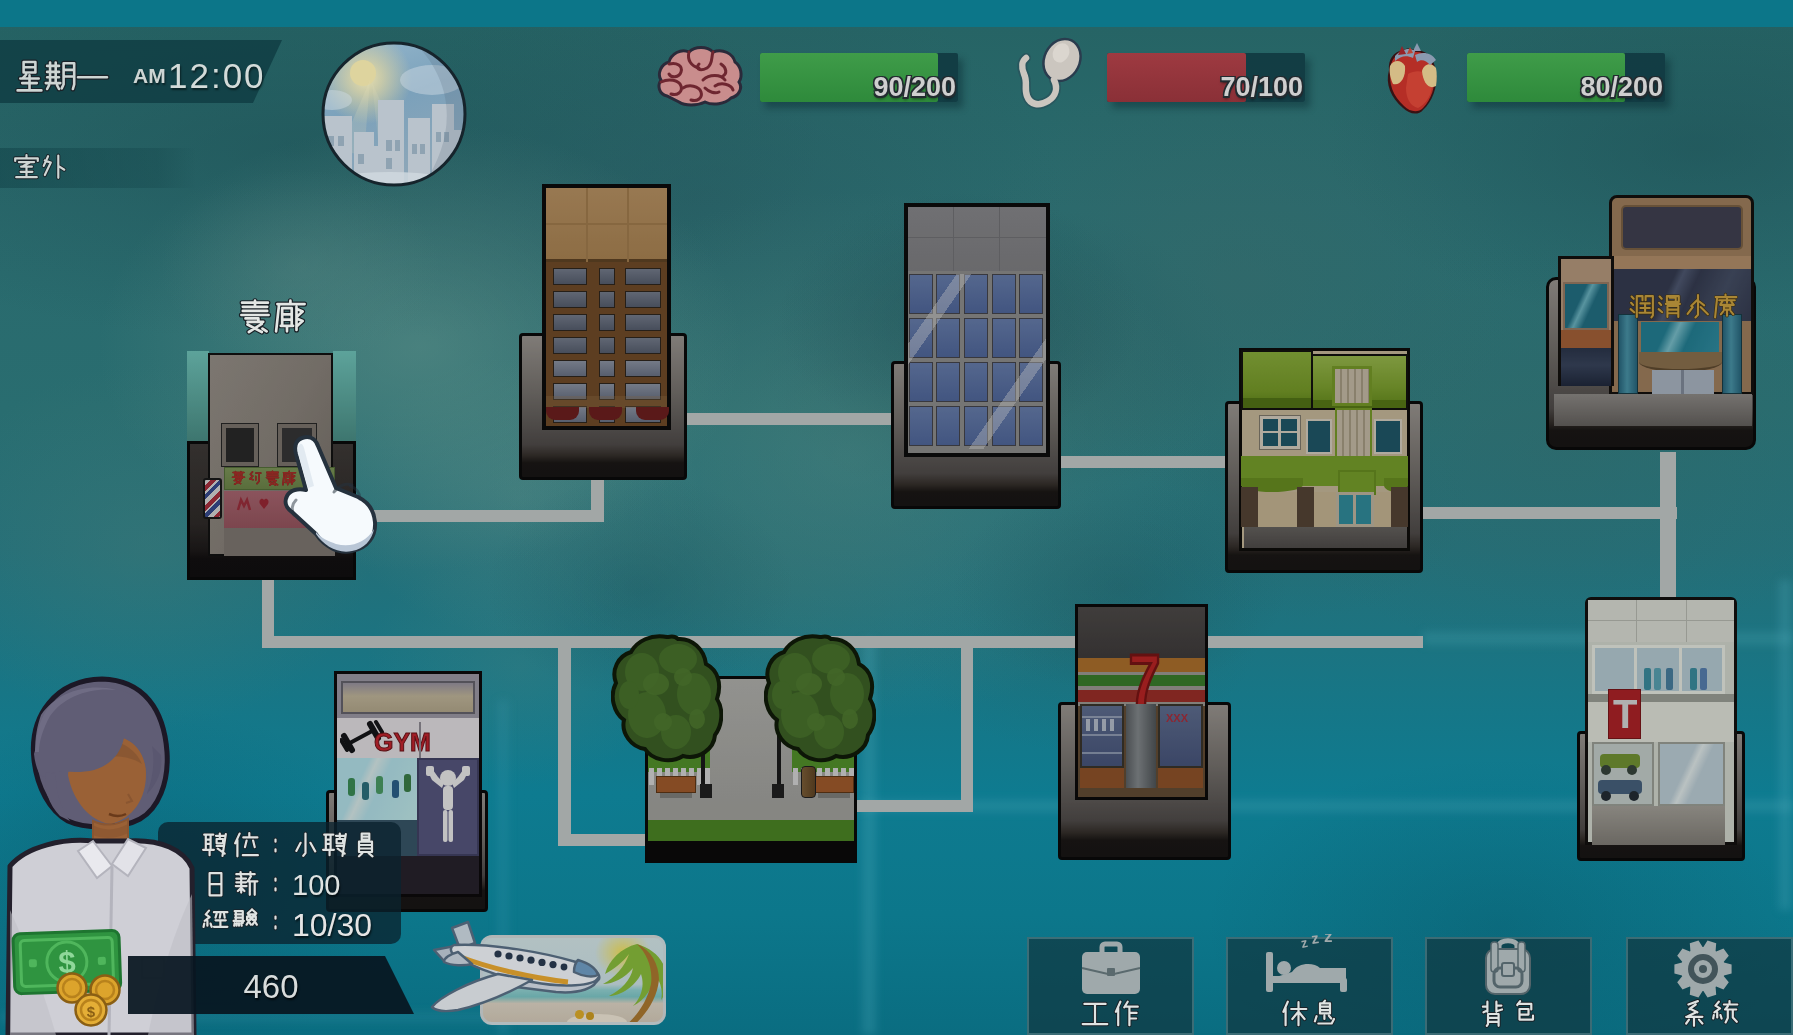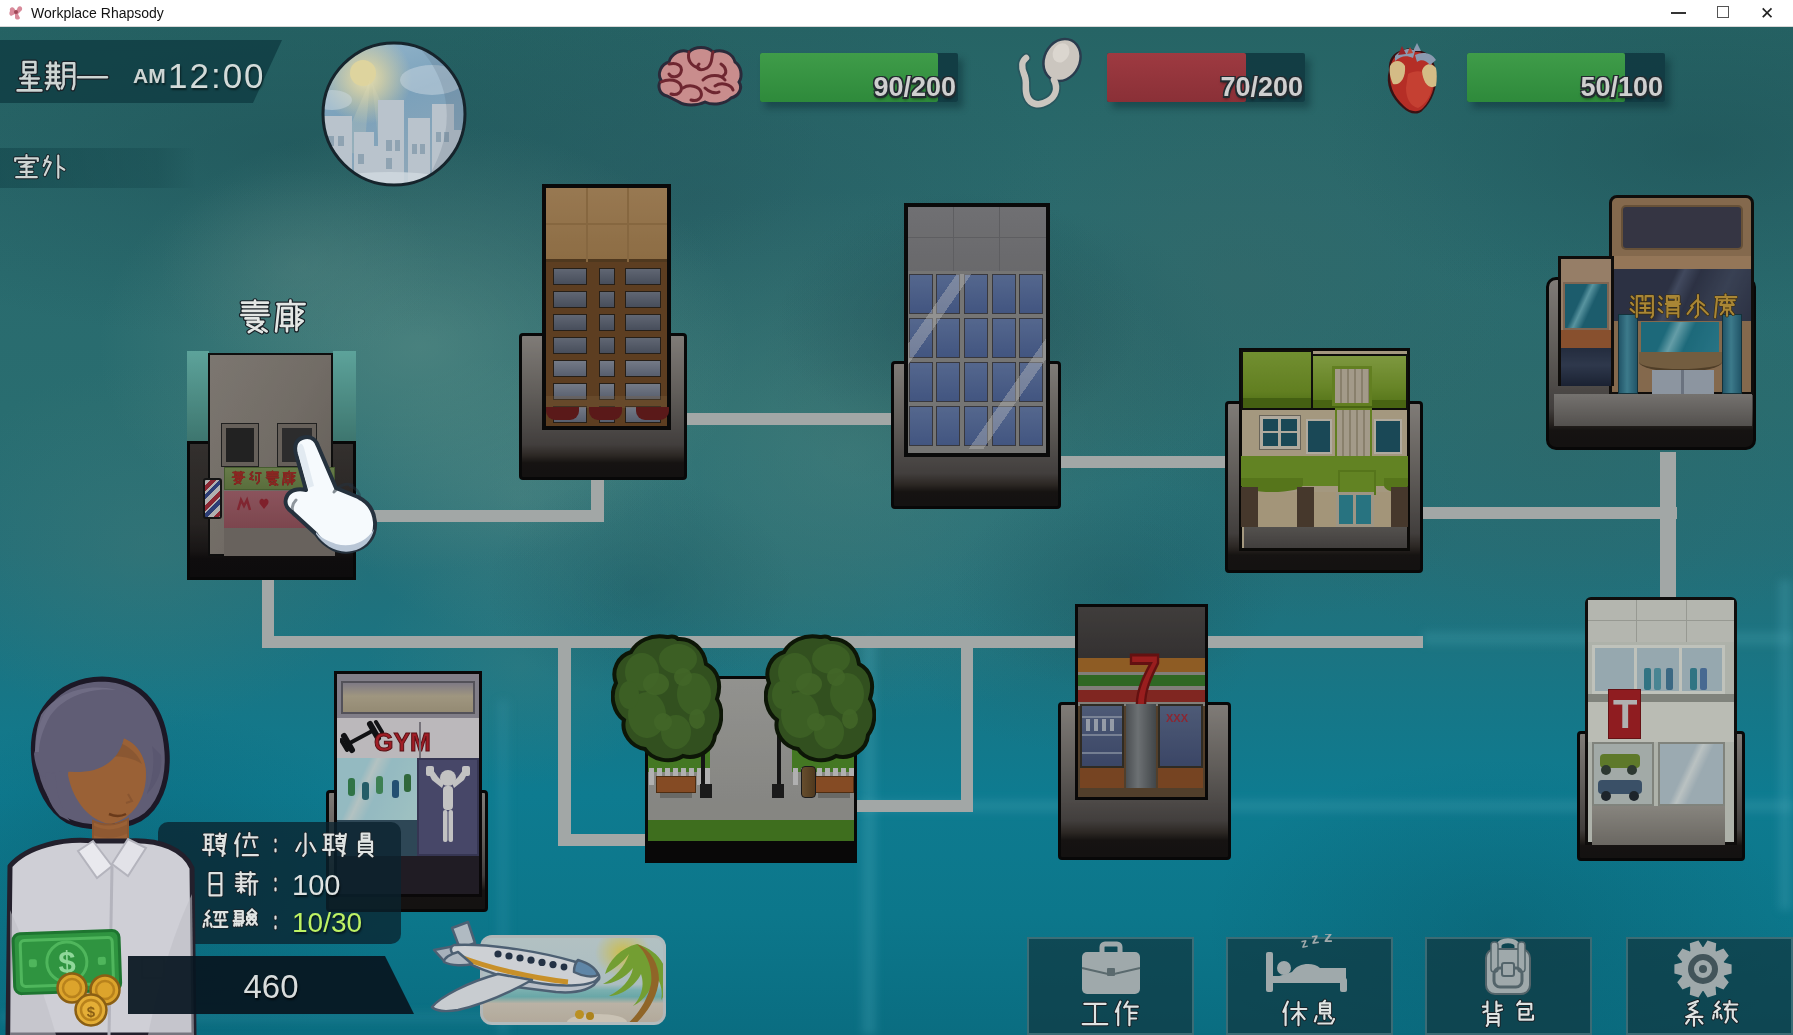--- a/index.html
+++ b/index.html
@@ -394,24 +394,24 @@
 <ellipse cx="70" cy="146" rx="72" ry="14" fill="#cfd8de" opacity="0.85"></ellipse>
 <path d="M148,0 L148,150 L100,150 C136,100 138,44 92,0 Z" fill="#4e6678" opacity="0.20"></path>
 </g>
 <circle cx="74" cy="74" r="71" fill="none" stroke="#16242c" stroke-width="3"></circle>
 </svg>
 <div class="abs" style="left:760px;top:53px;width:198px;height:49px;background:rgba(16,56,64,0.88);border-radius:2px;box-shadow:5px 6px 7px rgba(0,25,35,0.35)"></div>
 <div class="abs" style="left:760px;top:53px;width:178px;height:49px;background:linear-gradient(180deg,#3f9c49,#2e8a3b);border-radius:2px"></div>
 <div class="abs" style="left:760px;top:72px;width:196px;text-align:right;color:#cfcfcf;font-size:27px;font-weight:bold;text-shadow:-1.5px -1.5px 0 #232b30,1.5px -1.5px 0 #232b30,-1.5px 1.5px 0 #232b30,1.5px 1.5px 0 #232b30,0 3px 3px rgba(0,0,0,.5)">90/200</div>
 <div class="abs" style="left:1107px;top:53px;width:198px;height:49px;background:rgba(16,56,64,0.88);border-radius:2px;box-shadow:5px 6px 7px rgba(0,25,35,0.35)"></div>
 <div class="abs" style="left:1107px;top:53px;width:139px;height:49px;background:linear-gradient(180deg,#9e3a41,#8a3037);border-radius:2px"></div>
-<div class="abs" style="left:1107px;top:72px;width:196px;text-align:right;color:#cfcfcf;font-size:27px;font-weight:bold;text-shadow:-1.5px -1.5px 0 #232b30,1.5px -1.5px 0 #232b30,-1.5px 1.5px 0 #232b30,1.5px 1.5px 0 #232b30,0 3px 3px rgba(0,0,0,.5)">70/200</div>
+<div class="abs" style="left:1107px;top:72px;width:196px;text-align:right;color:#cfcfcf;font-size:27px;font-weight:bold;text-shadow:-1.5px -1.5px 0 #232b30,1.5px -1.5px 0 #232b30,-1.5px 1.5px 0 #232b30,1.5px 1.5px 0 #232b30,0 3px 3px rgba(0,0,0,.5)">70/100</div>
 <div class="abs" style="left:1467px;top:53px;width:198px;height:49px;background:rgba(16,56,64,0.88);border-radius:2px;box-shadow:5px 6px 7px rgba(0,25,35,0.35)"></div>
 <div class="abs" style="left:1467px;top:53px;width:158px;height:49px;background:linear-gradient(180deg,#3f9c49,#2e8a3b);border-radius:2px"></div>
-<div class="abs" style="left:1467px;top:72px;width:196px;text-align:right;color:#cfcfcf;font-size:27px;font-weight:bold;text-shadow:-1.5px -1.5px 0 #232b30,1.5px -1.5px 0 #232b30,-1.5px 1.5px 0 #232b30,1.5px 1.5px 0 #232b30,0 3px 3px rgba(0,0,0,.5)">50/100</div>
+<div class="abs" style="left:1467px;top:72px;width:196px;text-align:right;color:#cfcfcf;font-size:27px;font-weight:bold;text-shadow:-1.5px -1.5px 0 #232b30,1.5px -1.5px 0 #232b30,-1.5px 1.5px 0 #232b30,1.5px 1.5px 0 #232b30,0 3px 3px rgba(0,0,0,.5)">80/200</div>
 <svg class="abs" style="left:655px;top:44px" width="90" height="64" viewBox="0 0 90 64">
 <path d="M12,52 C4,50 2,42 6,36 C2,30 6,20 14,18 C16,10 26,4 34,8 C40,2 52,2 58,8 C68,4 78,10 80,18 C86,22 88,32 84,38 C88,44 84,52 76,54 C70,60 58,62 50,58 C42,62 30,62 24,58 Z" fill="#c98d8d" stroke="#2a2a3a" stroke-width="3"></path>
 <g stroke="#6e2630" stroke-width="3" fill="none" stroke-linecap="round">
 <path d="M34,8 C32,16 36,22 44,24"></path>
         <path d="M58,8 C56,14 58,20 52,24 C44,28 40,24 44,20"></path>
         <path d="M14,20 C22,18 28,22 26,28 C24,34 16,34 14,30"></path>
         <path d="M6,38 C14,34 24,36 26,42 C28,48 22,52 16,50"></path>
         <path d="M28,44 C34,40 44,42 46,48 C48,54 42,58 36,56"></path>
         <path d="M48,36 C54,30 66,30 70,36"></path>
         <path d="M60,42 C66,38 76,40 78,46"></path>
@@ -505,21 +505,21 @@
     </svg>
 <svg style="position:absolute;left:198px;top:867px" width="95" height="35" viewBox="0 0 95 35">
       <path d="M11.6,6.2 L23.4,6.2 L23.4,28.3 L11.6,28.3 L11.6,6.2 M11.6,17.2 L23.4,17.2 M42.6,5.1 L42.6,8.3 M52.4,5.1 L52.4,8.3 M38.3,7.2 L56.7,7.2 M38.3,11.6 L48.0,11.6 M43.2,9.4 L43.2,19.1 M38.3,15.3 L48.0,15.3 M37.8,19.1 L48.6,19.1 M43.2,19.1 L43.2,25.6 M43.2,20.7 L39.9,24.0 M43.2,20.7 L46.4,24.0 M52.9,9.4 L49.7,14.3 M49.7,14.3 L59.4,14.3 M51.8,15.9 L51.8,27.8 M56.7,14.3 L56.7,27.8 M77.5,11.6 L77.5,13.7 M77.5,21.3 L77.5,23.4" fill="none" stroke="#1a2228" stroke-width="4.0" stroke-linecap="round" stroke-linejoin="round"></path>
       <path d="M11.6,6.2 L23.4,6.2 L23.4,28.3 L11.6,28.3 L11.6,6.2 M11.6,17.2 L23.4,17.2 M42.6,5.1 L42.6,8.3 M52.4,5.1 L52.4,8.3 M38.3,7.2 L56.7,7.2 M38.3,11.6 L48.0,11.6 M43.2,9.4 L43.2,19.1 M38.3,15.3 L48.0,15.3 M37.8,19.1 L48.6,19.1 M43.2,19.1 L43.2,25.6 M43.2,20.7 L39.9,24.0 M43.2,20.7 L46.4,24.0 M52.9,9.4 L49.7,14.3 M49.7,14.3 L59.4,14.3 M51.8,15.9 L51.8,27.8 M56.7,14.3 L56.7,27.8 M77.5,11.6 L77.5,13.7 M77.5,21.3 L77.5,23.4" fill="none" stroke="#dfe3e2" stroke-width="2.2" stroke-linecap="round" stroke-linejoin="round"></path>
     </svg>
 <div class="abs" style="left:292px;top:869px;color:#dfe3e2;font-size:29px;text-shadow:1px 2px 2px rgba(0,0,0,.6)">100</div>
 <svg style="position:absolute;left:198px;top:905px" width="95" height="35" viewBox="0 0 95 35">
       <path d="M11.0,5.6 L7.8,9.4 M7.8,9.4 L11.6,12.1 M11.6,12.1 L6.7,15.9 M9.4,15.9 L9.4,20.7 M6.2,18.6 L5.6,21.8 M12.6,18.6 L13.7,21.8 M15.9,7.2 L29.4,7.2 M18.6,8.9 L17.5,12.6 M22.4,8.9 L21.8,12.6 M26.1,8.9 L26.7,12.6 M17.5,15.3 L27.8,15.3 M22.4,15.3 L22.4,21.3 M15.9,21.8 L29.4,21.8 M36.7,6.2 L44.8,6.2 M37.8,6.2 L37.8,15.9 M44.8,6.2 L44.8,18.0 M37.2,9.4 L44.8,9.4 M37.2,12.6 L44.8,12.6 M35.6,15.9 L45.9,15.9 M36.7,18.0 L36.2,20.7 M38.9,18.0 L38.6,20.7 M41.0,18.0 L41.0,20.7 M43.2,18.0 L43.7,20.7 M54.0,4.5 L49.7,8.3 M54.0,4.5 L58.3,8.3 M50.2,9.4 L57.8,9.4 M49.1,11.6 L52.4,11.6 L52.4,14.8 L49.1,14.8 L49.1,11.6 M54.5,11.6 L57.8,11.6 L57.8,14.8 L54.5,14.8 L54.5,11.6 M50.7,16.4 L48.6,19.7 M50.7,16.4 L52.9,19.7 M56.7,16.4 L54.5,19.7 M56.7,16.4 L58.8,19.7 M77.5,11.6 L77.5,13.7 M77.5,21.3 L77.5,23.4" fill="none" stroke="#1a2228" stroke-width="4.0" stroke-linecap="round" stroke-linejoin="round"></path>
       <path d="M11.0,5.6 L7.8,9.4 M7.8,9.4 L11.6,12.1 M11.6,12.1 L6.7,15.9 M9.4,15.9 L9.4,20.7 M6.2,18.6 L5.6,21.8 M12.6,18.6 L13.7,21.8 M15.9,7.2 L29.4,7.2 M18.6,8.9 L17.5,12.6 M22.4,8.9 L21.8,12.6 M26.1,8.9 L26.7,12.6 M17.5,15.3 L27.8,15.3 M22.4,15.3 L22.4,21.3 M15.9,21.8 L29.4,21.8 M36.7,6.2 L44.8,6.2 M37.8,6.2 L37.8,15.9 M44.8,6.2 L44.8,18.0 M37.2,9.4 L44.8,9.4 M37.2,12.6 L44.8,12.6 M35.6,15.9 L45.9,15.9 M36.7,18.0 L36.2,20.7 M38.9,18.0 L38.6,20.7 M41.0,18.0 L41.0,20.7 M43.2,18.0 L43.7,20.7 M54.0,4.5 L49.7,8.3 M54.0,4.5 L58.3,8.3 M50.2,9.4 L57.8,9.4 M49.1,11.6 L52.4,11.6 L52.4,14.8 L49.1,14.8 L49.1,11.6 M54.5,11.6 L57.8,11.6 L57.8,14.8 L54.5,14.8 L54.5,11.6 M50.7,16.4 L48.6,19.7 M50.7,16.4 L52.9,19.7 M56.7,16.4 L54.5,19.7 M56.7,16.4 L58.8,19.7 M77.5,11.6 L77.5,13.7 M77.5,21.3 L77.5,23.4" fill="none" stroke="#dfe3e2" stroke-width="2.2" stroke-linecap="round" stroke-linejoin="round"></path>
     </svg>
-<div class="abs" style="left:292px;top:907px;color:#bef264;font-size:28px;text-shadow:1px 2px 2px rgba(0,0,0,.6)">10/30</div>
+<div class="abs" style="left:292px;top:907px;color:#e5e5e5;font-size:32px;text-shadow:1px 2px 2px rgba(0,0,0,.6)">10/30</div>
 <svg class="abs" style="left:0px;top:660px" width="212" height="375" viewBox="0 0 212 375">
 <g stroke="#1c1826" stroke-width="5" stroke-linejoin="round">
 <path d="M102,19 C56,20 29,55 34,100 C37,128 50,151 68,161 C85,169 122,169 140,159 C158,149 169,123 167,92 C164,50 144,20 102,19 Z" fill="#605d75"></path>
 </g>
 <path d="M68,115 C70,92 85,76 109,75 C132,76 146,92 146,114 C146,139 133,158 111,164 C91,162 73,142 68,115 Z" fill="#9a6136"></path>
 <path d="M70,108 C74,94 86,82 104,80 C122,80 136,90 142,104 C130,96 112,94 96,100 C84,104 76,106 70,108 Z" fill="#7e5130" opacity="0.55"></path>
 <path d="M109,154 Q118,158 126,154" fill="none" stroke="#6a3a1a" stroke-width="2.5"></path>
 <path d="M128,134 L132,141 L126,143" fill="none" stroke="#8a5631" stroke-width="2"></path>
 <path d="M34,94 C47,45 78,25 111,28 C146,33 165,62 163,95 C162,112 155,125 147,133 C149,103 142,86 124,78 C120,96 108,106 94,110 C76,115 56,108 46,116 C40,121 35,105 34,94 Z" fill="#605d75"></path>
 <path d="M46,112 C43,128 49,145 60,156 L70,161 C60,147 55,128 56,114 Z" fill="#605d75"></path>
@@ -592,22 +592,12 @@
 <svg class="abs" style="left:272px;top:422px" width="110" height="150" viewBox="0 0 110 150">
 <g stroke="#25313d" stroke-width="4" stroke-linejoin="round" stroke-linecap="round">
 <path d="M30,16 C24,18 22,24 24,32 L34,68 C26,66 18,68 15,74 C12,80 14,86 20,90 L44,112 C52,124 66,132 80,129 C96,126 104,114 103,100 C102,88 96,80 86,75 L64,66 L46,24 C43,15 36,14 30,16 Z" fill="#f6fafd"></path>
 <path d="M62,70 C66,64 73,61 80,63" fill="none" stroke-width="3" opacity="0.55"></path>
 <path d="M78,64 C84,66 88,71 88,77" fill="none" stroke-width="3" opacity="0.45"></path>
 <path d="M24,78 C20,82 19,88 22,93" fill="none" stroke-width="3" opacity="0.5"></path>
 </g>
 <path d="M44,112 C52,124 66,132 80,129 C92,127 100,118 102,107 C94,120 80,126 64,122 C56,119 49,116 44,110 Z" fill="#b9c6d6"></path>
 <path d="M28,22 C26,24 25,27 26,31 L36,66 L42,64 L32,26 C31,22 29,21 28,22 Z" fill="#dde6ee" opacity="0.8"></path>
 </svg>
-<div class="abs" style="left:0;top:0;width:1793px;height:27px;background:#ffffff;border-bottom:1px solid #d8d8d8">
-<svg class="abs" style="left:8px;top:5px" width="16" height="16" viewBox="0 0 16 16">
-        <path d="M2,6 C1,3 4,1 6,3 L8,6 L10,2 C12,0 15,2 14,5 L10,9 L12,13 C11,15 8,15 7,13 L7,9 L3,11 C1,10 1,8 2,6 Z" fill="#d88a9a"></path>
-        <circle cx="8" cy="7" r="2" fill="#a04858"></circle>
-      </svg>
-<div class="abs" style="left:31px;top:5px;color:#111;font-size:14px">Workplace Rhapsody</div>
-<div class="abs" style="left:1671px;top:12px;width:15px;height:2px;background:#333"></div>
-<div class="abs" style="left:1717px;top:6px;width:12px;height:12px;border:1.5px solid #555"></div>
-<div class="abs" style="left:1760px;top:3px;color:#222;font-size:17px;font-weight:400">✕</div>
-</div>
 </div>
 </body></html>

